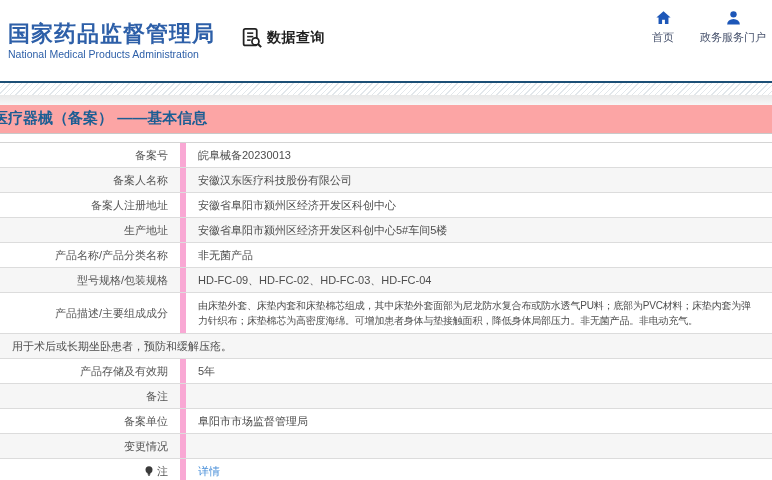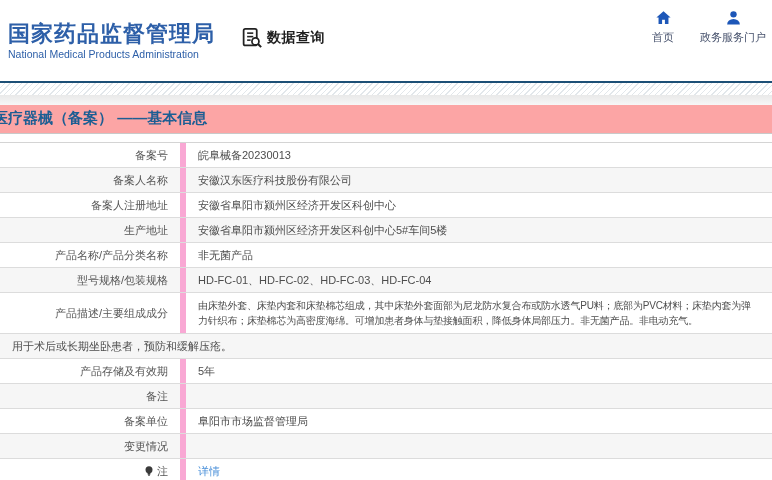--- a/index.html
+++ b/index.html
@@ -126,21 +126,21 @@
       </div>
       <div class="cell value">
         <span>非无菌产品</span>
       </div>
     </div>
     <div class="row">
       <div class="cell label">
         <span>型号规格/包装规格</span>
       </div>
       <div class="cell value">
-        <span>HD-FC-01、HD-FC-02、HD-FC-03、HD-FC-04</span>
+        <span>HD-FC-09、HD-FC-02、HD-FC-03、HD-FC-04</span>
       </div>
     </div>
     <div class="row tall">
       <div class="cell label">
         <span>产品描述/主要组成成分</span>
       </div>
       <div class="cell value">
         <span>由床垫外套、床垫内套和床垫棉芯组成，其中床垫外套面部为尼龙防水复合布或防水透气PU料；底部为PVC材料；床垫内套为弹力针织布；床垫棉芯为高密度海绵。可增加患者身体与垫接触面积，降低身体局部压力。非无菌产品。非电动充气。</span>
       </div>
     </div>

